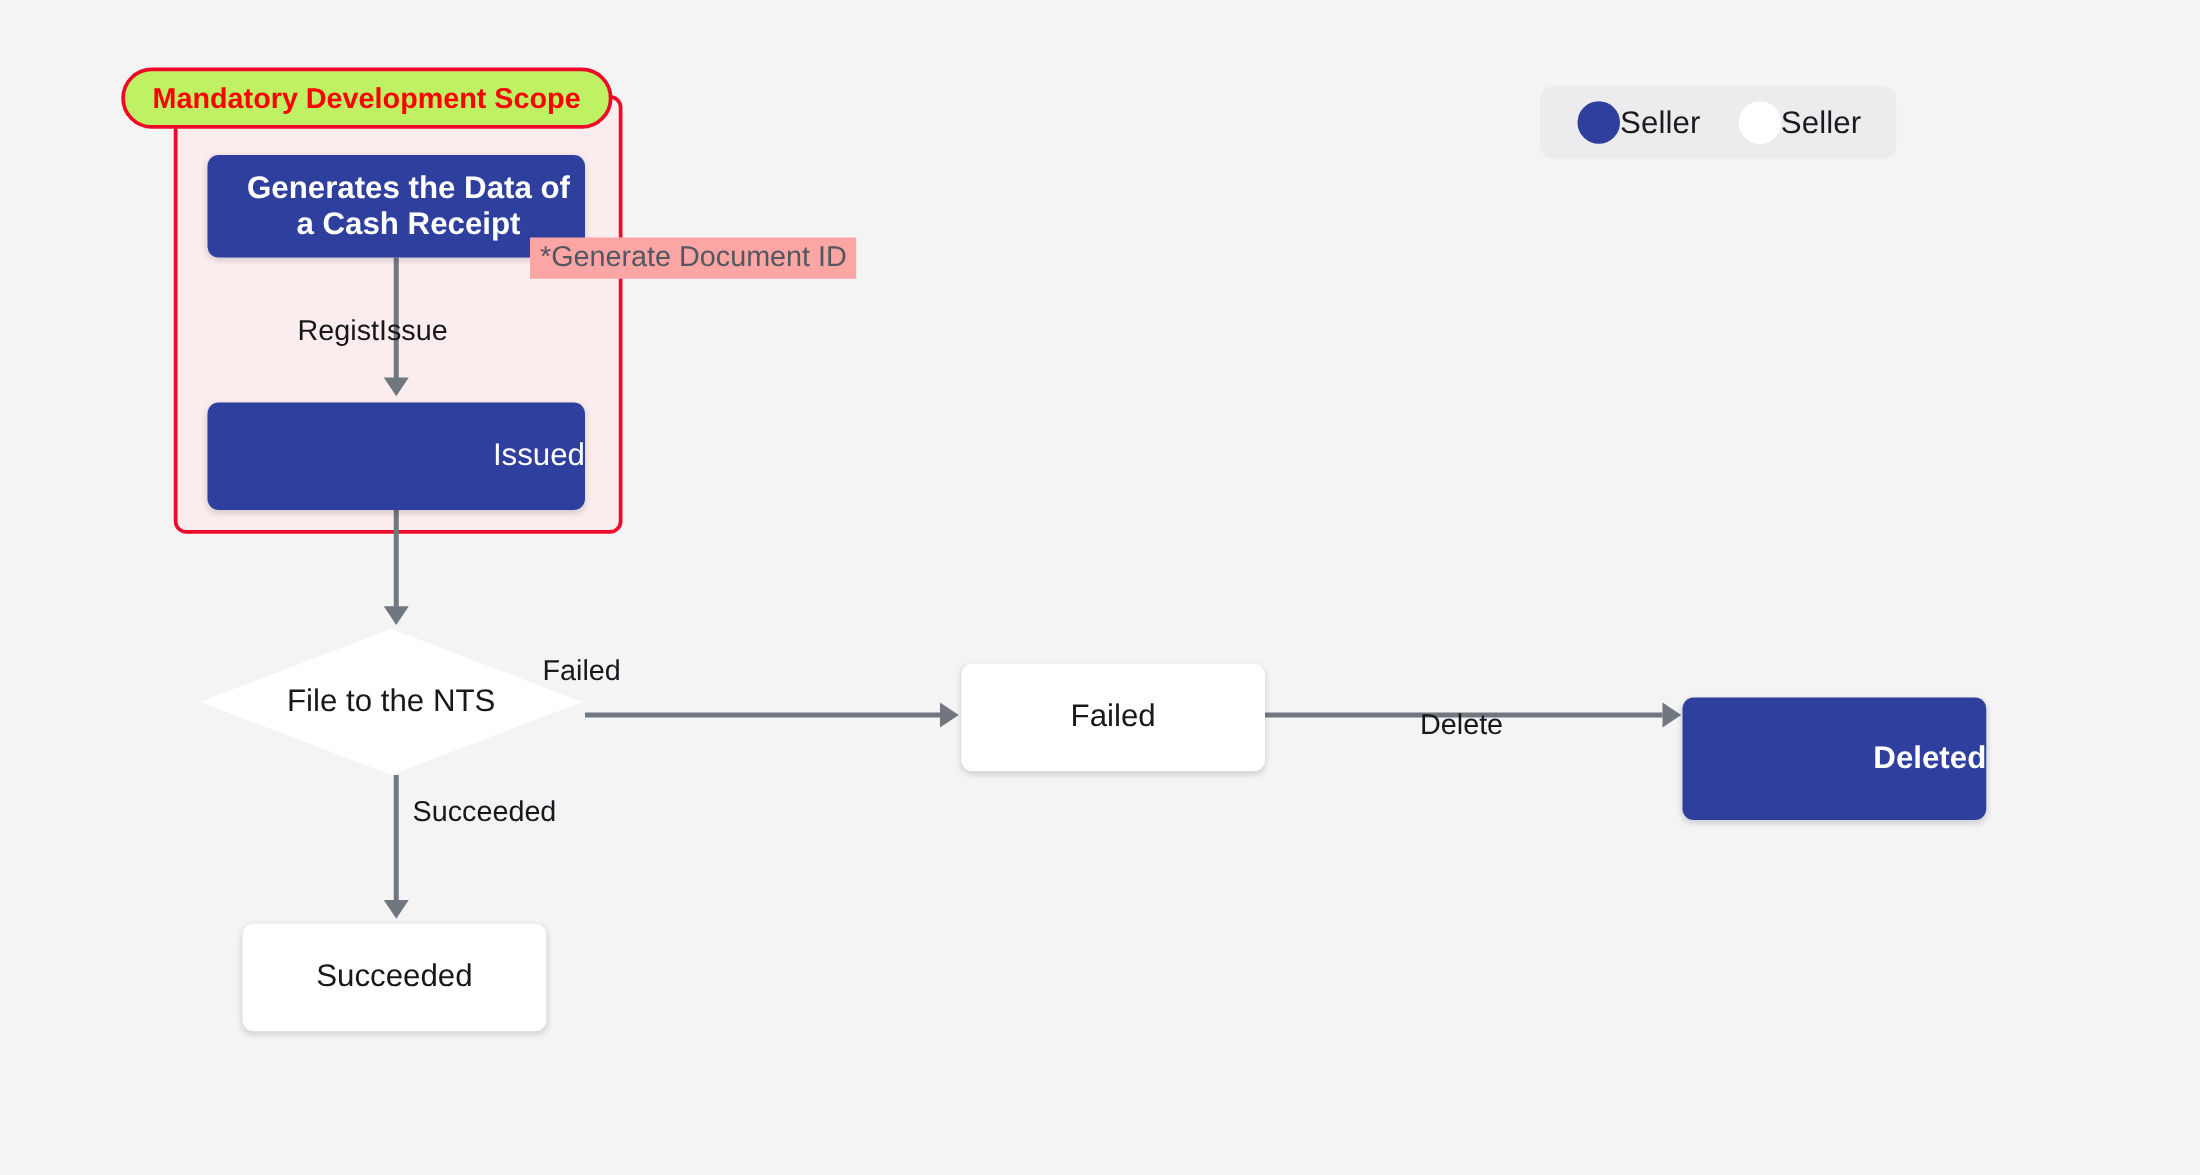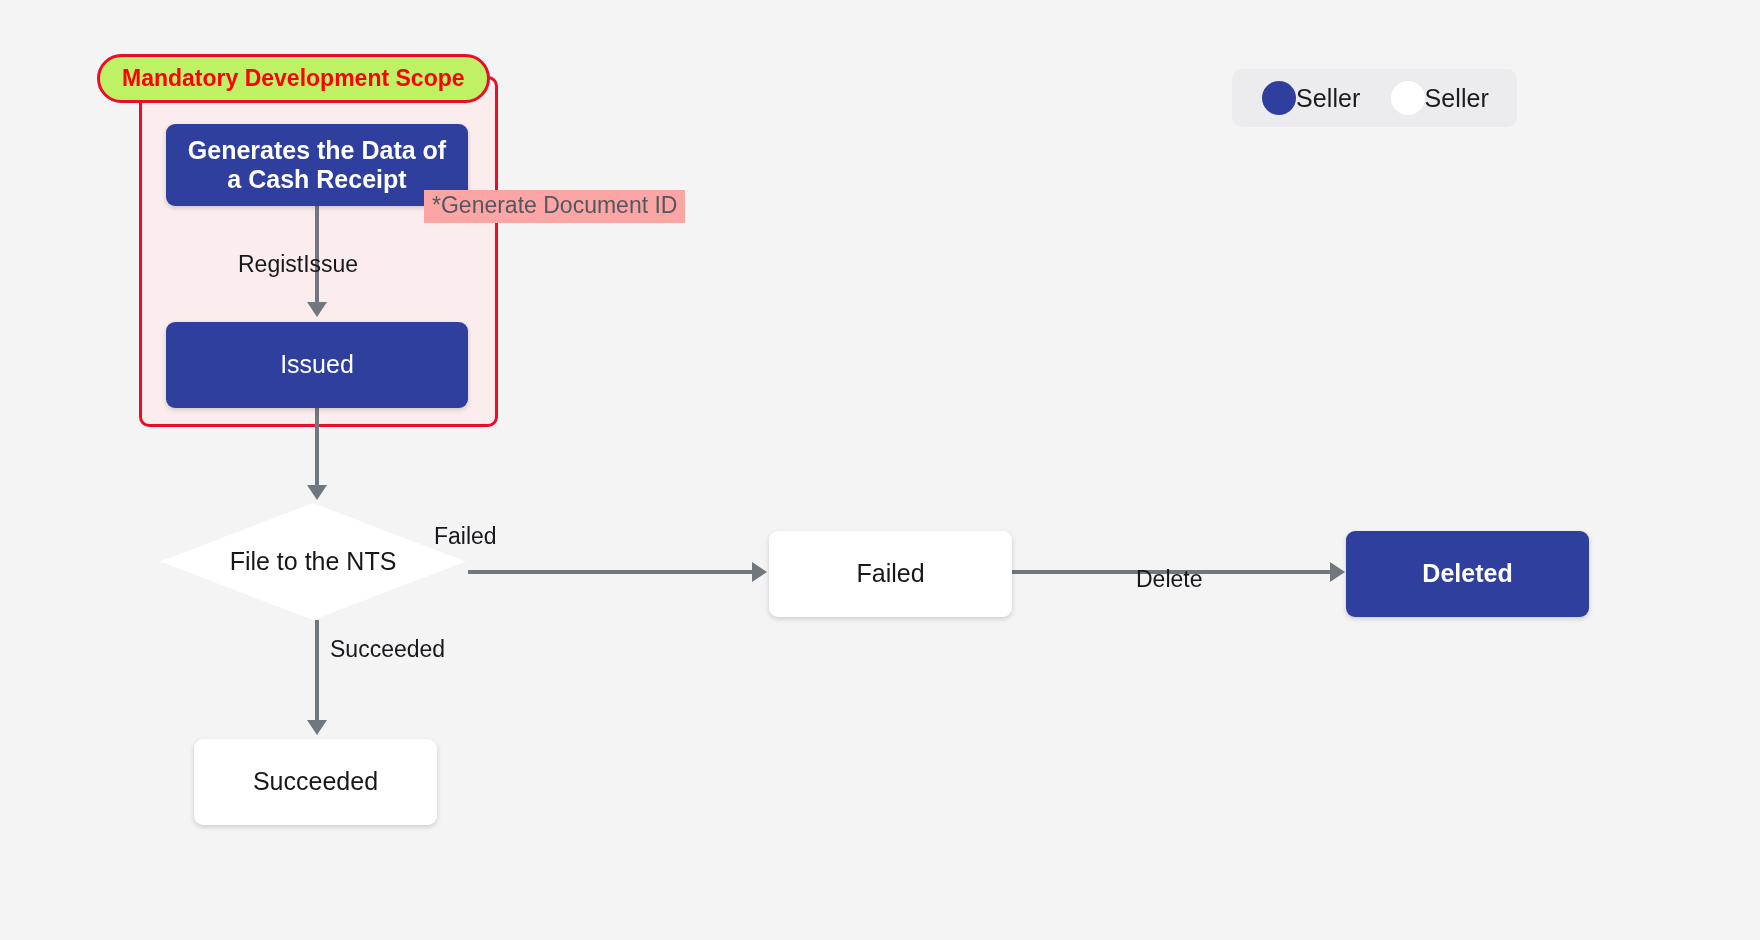--- a/index.html
+++ b/index.html
@@ -94,20 +94,21 @@
     justify-content: center;
     text-align: center;
     border-radius: 9px;
     box-shadow: 0 2px 5px rgba(20, 20, 40, 0.18);
     z-index: 4;
     line-height: 1.18;
   }
   .node.filled {
     background: #2f3f9e;
     color: #ffffff;
+    justify-content: flex-end;
   }
   .node.hollow {
     background: #ffffff;
     color: #17171c;
   }
 
   #node-generate {
     left: 166px;
     top: 124px;
     width: 302px;
@@ -126,23 +127,23 @@
   }
   #node-failed {
     left: 769px;
     top: 531px;
     width: 243px;
     height: 86px;
     font-size: 25px;
   }
   #node-deleted {
     left: 1346px;
-    top: 531px;
+    top: 558px;
     width: 243px;
-    height: 86px;
+    height: 98px;
     font-size: 25px;
     font-weight: bold;
   }
   #node-succeeded {
     left: 194px;
     top: 739px;
     width: 243px;
     height: 86px;
     font-size: 25px;
   }

